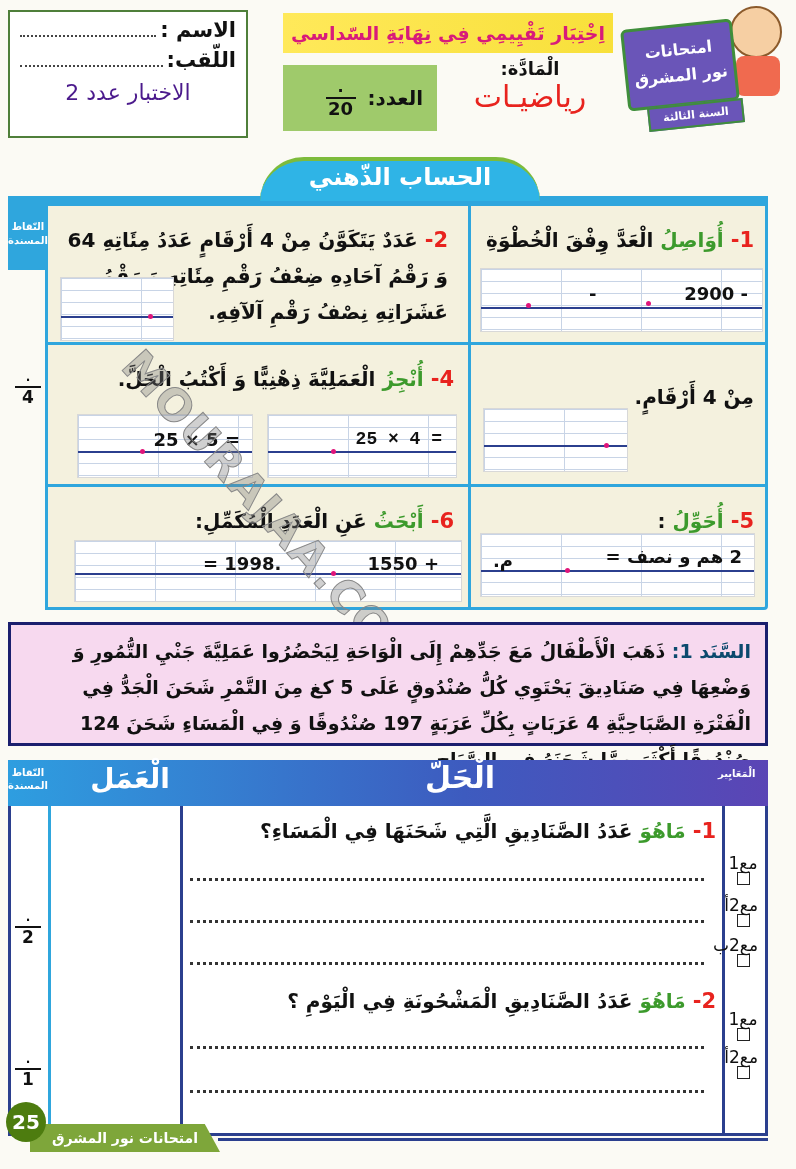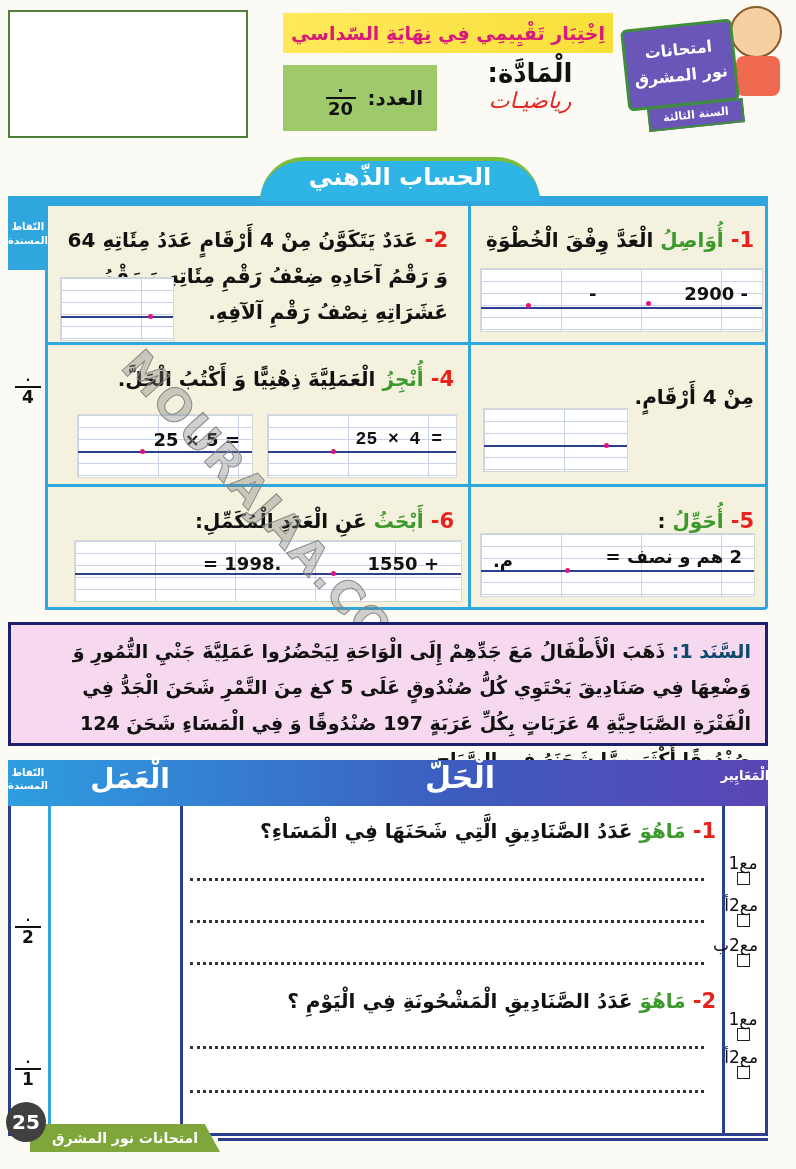--- a/index.html
+++ b/index.html
@@ -11,22 +11,22 @@
   .name-box { left: 8px; top: 10px; width: 240px; height: 128px; border: 2px solid #4f7f3a; background: #fff; direction: rtl; padding: 6px 10px; }
   .name-row { display: flex; align-items: baseline; gap: 4px; font-weight: bold; font-size: 21px; margin-bottom: 6px; }
   .name-row .dots { flex: 1; border-bottom: 2px dotted #444; height: 16px; }
   .test-num { text-align: center; color: #4b1a8c; font-size: 22px; margin-top: 8px; }
 
   .title-bar { left: 283px; top: 13px; width: 330px; height: 40px; background: linear-gradient(90deg,#ffe95a,#f8e03a); direction: rtl; text-align: center; color: #d81b7a; font-weight: bold; font-size: 19px; line-height: 40px; }
   .score-box { left: 283px; top: 65px; width: 154px; height: 66px; background: #9fca6b; direction: rtl; display: flex; align-items: center; padding: 0 14px; gap: 12px; font-weight: bold; font-size: 20px; }
   .frac { display: inline-flex; flex-direction: column; align-items: center; font-size: 18px; line-height: 20px; }
   .frac .num { border-bottom: 2px solid #111; width: 30px; text-align: center; font-size: 16px; }
   .subject { left: 470px; top: 58px; width: 120px; direction: rtl; text-align: center; }
-  .subject .lbl { font-weight: bold; font-size: 26px; }
-  .subject .val { color: #e8231e; font-size: 22px; font-style: italic; }
+  .subject .lbl { font-weight: bold; font-size: 18px; }
+  .subject .val { color: #e8231e; font-size: 30px; }
 
   .logo { left: 612px; top: 4px; width: 180px; height: 128px; }
   .logo-board { left: 12px; top: 20px; width: 112px; height: 82px; background: #6a55b8; border: 3px solid #3f8e3b; border-radius: 6px; color: #fff; font-weight: bold; text-align: center; font-size: 16px; line-height: 26px; padding-top: 10px; transform: rotate(-6deg); }
   .logo-tag { left: 36px; top: 99px; width: 96px; height: 24px; background: #6a55b8; border: 2px solid #3f8e3b; color: #fff; font-size: 11px; font-weight: bold; text-align: center; line-height: 20px; transform: rotate(-6deg); }
   .logo-kid { left: 118px; top: 2px; width: 52px; height: 52px; border-radius: 50%; background: #f6cfa3; border: 2px solid #8b5a2b; }
   .logo-body { left: 124px; top: 52px; width: 44px; height: 40px; background: #f06a4f; border-radius: 8px; }
 
   
   .section-tab { left: 240px; top: 149px; width: 320px; height: 52px; }
   .tab-shape { position: absolute; left: 20px; top: 8px; width: 280px; height: 44px; background: #2fb4e6; border-radius: 60px 60px 0 0; border-top: 4px solid #7dbb3b; }
@@ -67,27 +67,36 @@
   .head-txt { color: #fff; font-weight: bold; }
   .crit-col { left: 722px; top: 806px; width: 3px; height: 330px; background: #2b3f8e; }
   .sol-sep { left: 180px; top: 806px; width: 3px; height: 330px; background: #2b3f8e; }
   .pts-sep { left: 48px; top: 806px; width: 3px; height: 330px; background: #2fa6dd; }
   .dotted-line { position: absolute; height: 2px; border-bottom: 3px dotted #333; }
   .crit { position: absolute; width: 30px; text-align: center; direction: rtl; font-size: 17px; line-height: 14px; }
   .crit .box { display: block; margin: 2px auto 0; width: 13px; height: 13px; border: 1.5px solid #222; background: #fff; }
 
   
   .footer-banner { left: 30px; top: 1124px; width: 190px; height: 28px; background: #7ea63a; clip-path: polygon(0 0, 92% 0, 100% 100%, 0 100%); color: #fff; font-weight: bold; font-size: 14px; direction: rtl; text-align: center; line-height: 28px; }
-  .page-badge { left: 6px; top: 1102px; width: 40px; height: 40px; border-radius: 50%; background: #404040; color: #fff; font-weight: bold; font-size: 20px; text-align: center; line-height: 40px; }
+  .page-badge { left: 6px; top: 1102px; width: 40px; height: 40px; border-radius: 50%; background: #4d7c0f; color: #fff; font-weight: bold; font-size: 20px; text-align: center; line-height: 40px; }
   .footer-rule { left: 218px; top: 1138px; width: 550px; height: 3px; background: #2b3f8e; }
 </style>
 </head>
 <body>
 
 <div class="abs name-box">
+  <div class="name-row">
+    <span>الاسم :</span>
+    <span class="dots"></span>
+  </div>
+  <div class="name-row">
+    <span>اللّقب:</span>
+    <span class="dots"></span>
+  </div>
+  <div class="test-num">الاختبار عدد 2</div>
 </div>
 
 <div class="abs title-bar">اِخْتِبَار تَقْيِيمِي فِي نِهَايَةِ السّداسي</div>
 
 <div class="abs score-box">
   <span>العدد:</span>
   <span class="frac">
     <span class="num">.</span>
     <span>20</span>
   </span>
@@ -212,21 +221,21 @@
 
 <div class="abs scenario">
   <span class="lbl">السَّنَد 1:</span>
   <span>ذَهَبَ الْأَطْفَالُ مَعَ جَدِّهِمْ إِلَى الْوَاحَةِ لِيَحْضُرُوا عَمَلِيَّةَ جَنْيِ التُّمُورِ وَ وَضْعِهَا فِي صَنَادِيقَ يَحْتَوِي كُلُّ صُنْدُوقٍ عَلَى 5 كغ مِنَ التَّمْرِ شَحَنَ الْجَدُّ فِي الْفَتْرَةِ الصَّبَاحِيَّةِ 4 عَرَبَاتٍ بِكُلِّ عَرَبَةٍ 197 صُنْدُوقًا وَ فِي الْمَسَاءِ شَحَنَ 124 صُنْدُوقًا أَكْثَرَ مِمَّا شَحَنَهُ فِي الصَّبَاحِ.</span>
 </div>
 
 <div class="abs ans-head"></div>
 <div class="abs head-txt" style="left:8px;top:766px;width:40px;font-size:10px;text-align:center;line-height:13px;">النّقاط المسندة</div>
 <div class="abs head-txt" style="left:80px;top:762px;width:100px;font-size:28px;text-align:center;">الْعَمَل</div>
 <div class="abs head-txt" style="left:380px;top:760px;width:160px;font-size:30px;text-align:center;">الْحَلّ</div>
-<div class="abs head-txt" style="left:718px;top:768px;width:54px;font-size:13px;text-align:center;">الْمَعَايِير</div>
+<div class="abs head-txt" style="left:718px;top:768px;width:54px;font-size:10px;">الْمَعَايِير</div>
 
 <div class="abs ans-frame"></div>
 <div class="abs pts-sep"></div>
 <div class="abs sol-sep"></div>
 <div class="abs crit-col"></div>
 <div class="abs" style="left:51px;top:806px;width:129px;height:330px;"></div>
 
 <div class="abs" style="left:190px;top:816px;width:526px;direction:rtl;font-weight:bold;font-size:20px;line-height:30px;">
   <span class="qnum">1-</span>
   <span class="qverb">مَاهُوَ</span>

